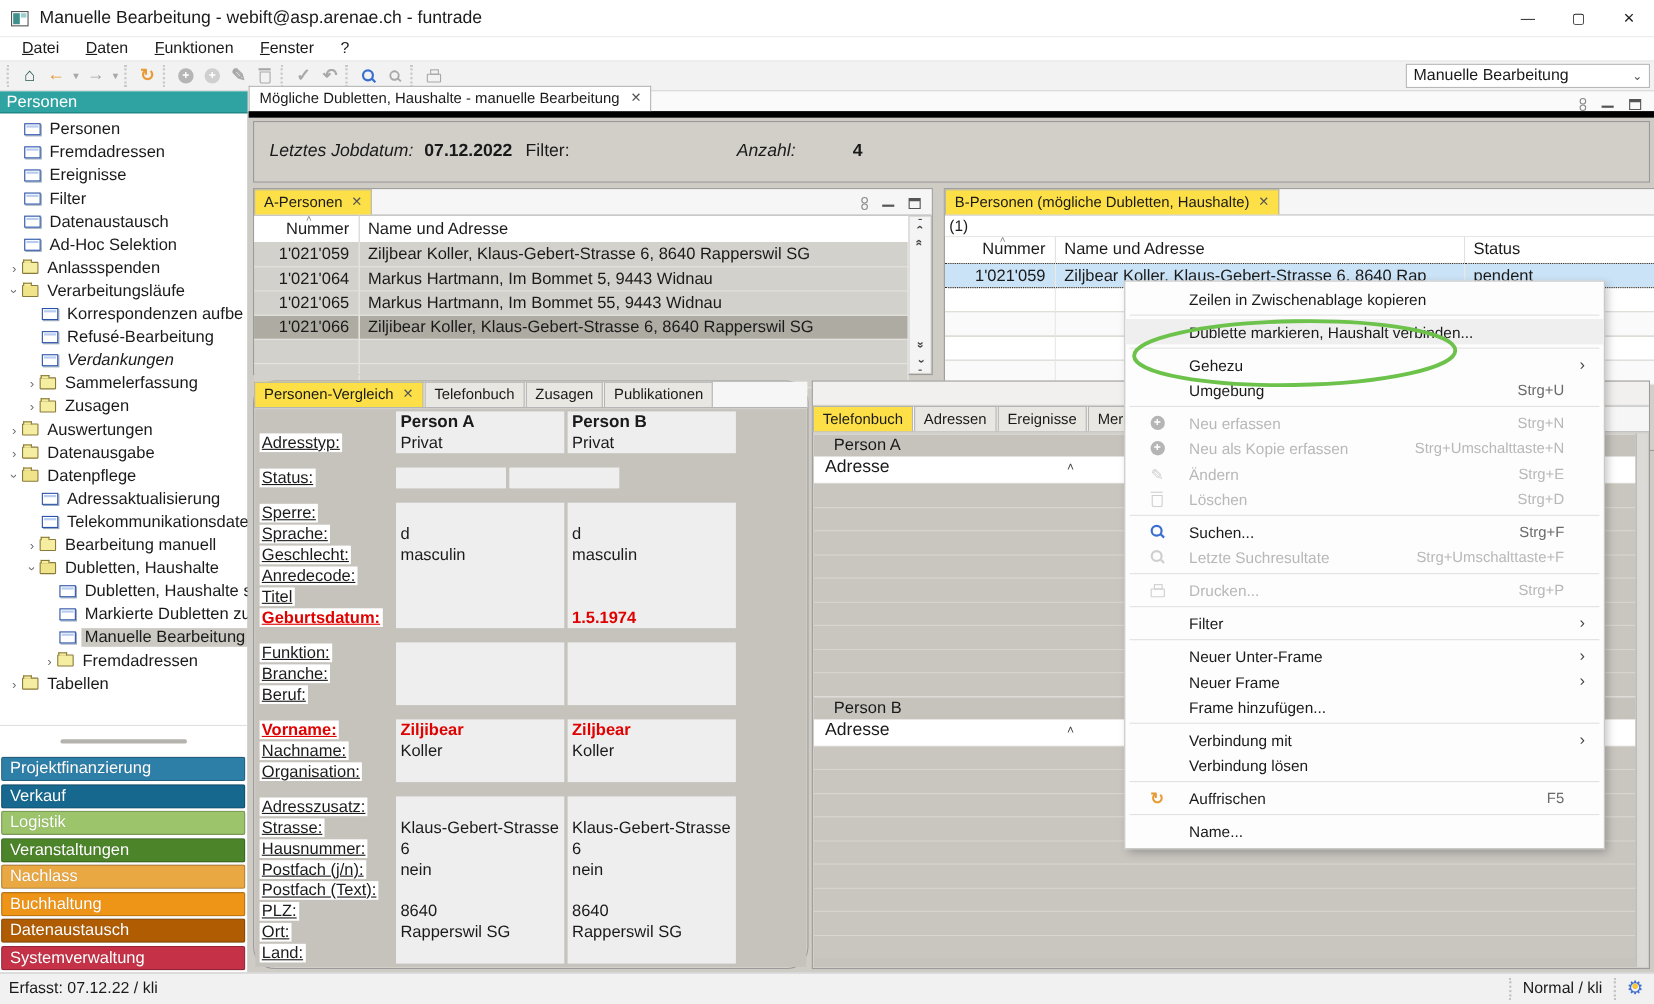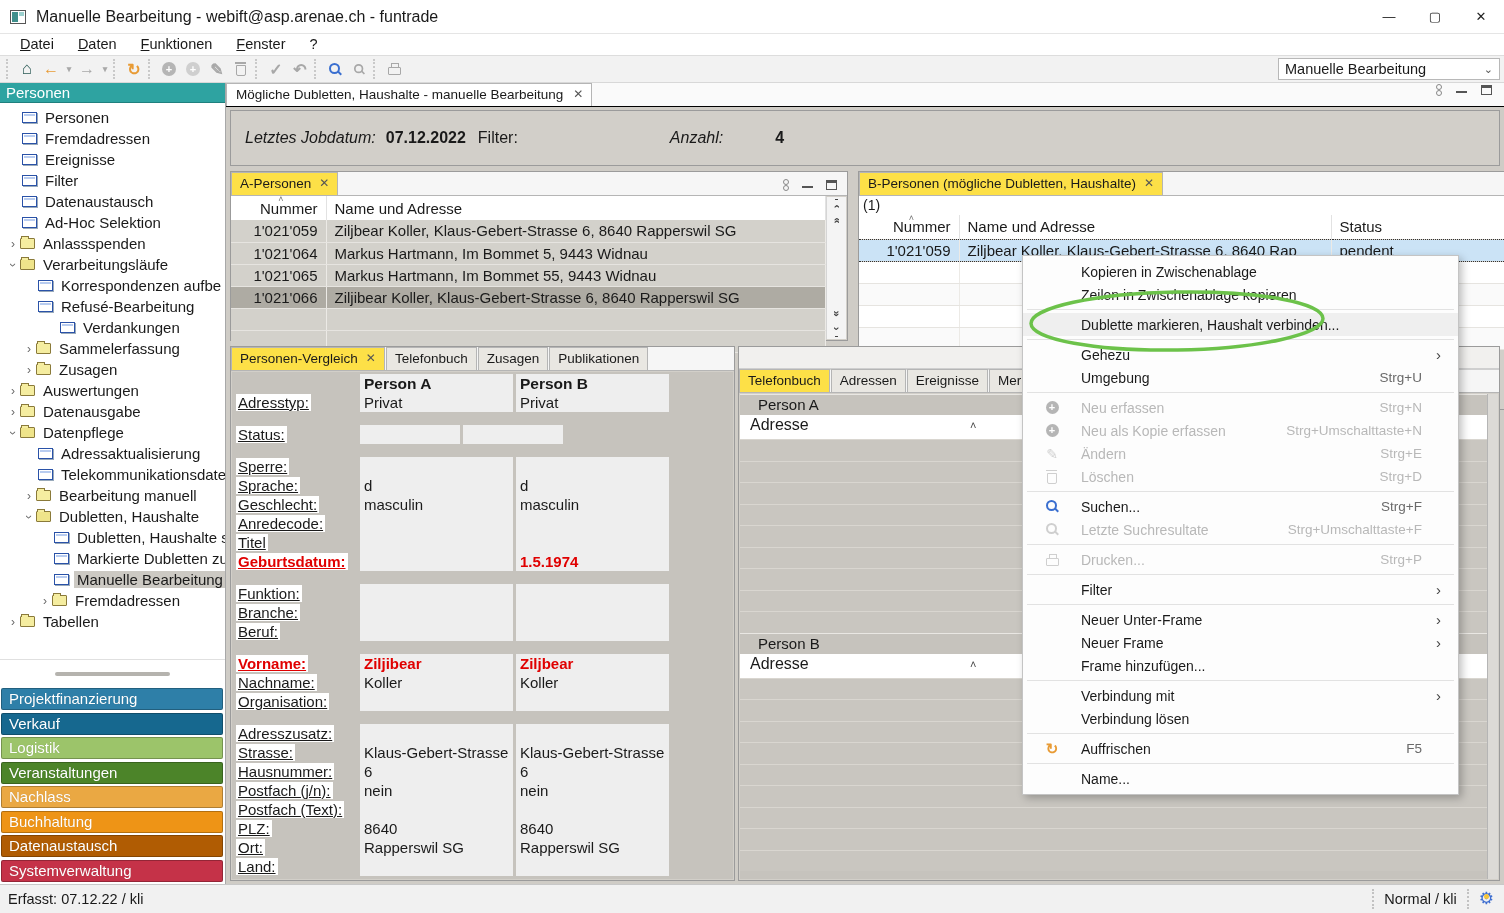--- a/index.html
+++ b/index.html
@@ -54,21 +54,21 @@
   .ico-doc::before { content:""; position:absolute; left:1px; right:1px; top:1px; height:2px; background:#b8ccf0; }
   .ico-folder { width:15px; height:11px; background:#f5eda0; border:1px solid #8a7a3a; margin-right:5px; flex:none; position:relative; border-radius:1px; }
   .ico-folder::before { content:""; position:absolute; top:-3px; left:0; width:6px; height:2px; background:#f5eda0; border:1px solid #8a7a3a; border-bottom:none; }
   .ico-folder.open { background:#efe48a; }
   .treescroll { height:30px; border-top:1px solid #e0e0e0; position:relative; }
   .treescroll .thumb { position:absolute; left:55px; top:12px; width:115px; height:4px; background:#b5b3ae; border-radius:2px; }
   .modules { padding:1px 2px 0 1px; }
   .modbar { height:22px; border-radius:2px; color:#fff; font-size:15px; padding:1px 0 0 7px; margin-bottom:2.5px; border:1px solid rgba(0,0,0,.25); text-shadow:0 0 1px rgba(0,0,0,.2); white-space:nowrap; overflow:hidden; }
 
   .main { flex:1; display:flex; flex-direction:column; background:#cfccc6; position:relative; }
-  .doctabs { height:24px; background:#fafafa; border-bottom:1px solid #000000; display:flex; align-items:flex-start; }
+  .doctabs { height:24px; background:#fafafa; border-bottom:6px solid #000000; display:flex; align-items:flex-end; }
   .doctab { height:23px; background:#fff; border:1px solid #b5b5b5; border-bottom:none; padding:3px 8px 0 9px; font-size:13.5px; display:flex; gap:10px; }
   .doctab .x { color:#555; font-size:12px; }
   .dt-icons { margin-left:auto; display:flex; align-items:center; gap:14px; padding-right:12px; }
   .workspace { position:relative; flex:1; }
 
   .handle6 { width:7px; height:13px; display:inline-block; position:relative; }
   .handle6::before { content:""; position:absolute; left:1px; top:1px; width:4px; height:4px; border:1px solid #888; border-radius:50%; }
   .handle6::after { content:""; position:absolute; left:1px; top:7px; width:4px; height:4px; border:1px solid #888; border-radius:50%; }
   .minico { width:11px; height:7px; border-bottom:2px solid #555; display:inline-block; }
   .maxico { width:11px; height:10px; border:1px solid #555; border-top-width:3px; display:inline-block; }
@@ -257,21 +257,21 @@
         <div class="titem" style="padding-left: 38px;">
 
       <span class="tico ico-doc"></span>
       <span class="lbl">Korrespondenzen aufbe</span>
     </div>
         <div class="titem" style="padding-left: 38px;">
 
       <span class="tico ico-doc"></span>
       <span class="lbl">Refusé-Bearbeitung</span>
     </div>
-        <div class="titem" style="padding-left: 60px;">
+        <div class="titem" style="padding-left: 38px; font-style: italic;">
 
       <span class="tico ico-doc"></span>
       <span class="lbl">Verdankungen</span>
     </div>
         <div class="titem" style="padding-left: 22px;">
       <span class="exp">›</span>
       <span class="tico ico-folder"></span>
       <span class="lbl">Sammelerfassung</span>
     </div>
         <div class="titem" style="padding-left: 22px;">
@@ -486,21 +486,21 @@
               </tr>
               <tr class="brow bfill">
                 <td class="num"></td>
                 <td></td>
                 <td></td>
               </tr>
             </tbody>
         </table>
       </div>
 
-      <div class="panel" style="left:4px; top:239px; width:505px; height:535px;">
+      <div class="panel" style="left:4px; top:239px; width:505px; height:535px;border-radius:20px;">
         <div class="ptabs" id="v-tabs">
             <div class="ptab act">
               <span class="tl">Personen-Vergleich</span>
               <span class="x">✕</span>
             </div>
             <div class="ptab">
               <span class="tl">Telefonbuch</span>
             </div>
             <div class="ptab">
               <span class="tl">Zusagen</span>
@@ -671,26 +671,20 @@
             <div class="dfill"></div>
             <div class="dfill"></div>
             <div class="dfill"></div>
             <div class="dfill"></div>
           </div>
         <div class="dscroll"></div>
       </div>
 
       <div class="ctxmenu" id="ctxmenu">
 
-      <div class="cmi">
-    <span class="cico"></span>
-    <span class="clab">Kopieren in Zwischenablage</span>
-    <span class="csc"></span>
-    <span class="carr"></span>
-  </div>
           <div class="cmi">
     <span class="cico"></span>
     <span class="clab">Zeilen in Zwischenablage kopieren</span>
     <span class="csc"></span>
     <span class="carr"></span>
   </div>
           <div class="csep"></div>
           <div class="cmi hl">
     <span class="cico"></span>
     <span class="clab">Dublette markieren, Haushalt verbinden...</span>

